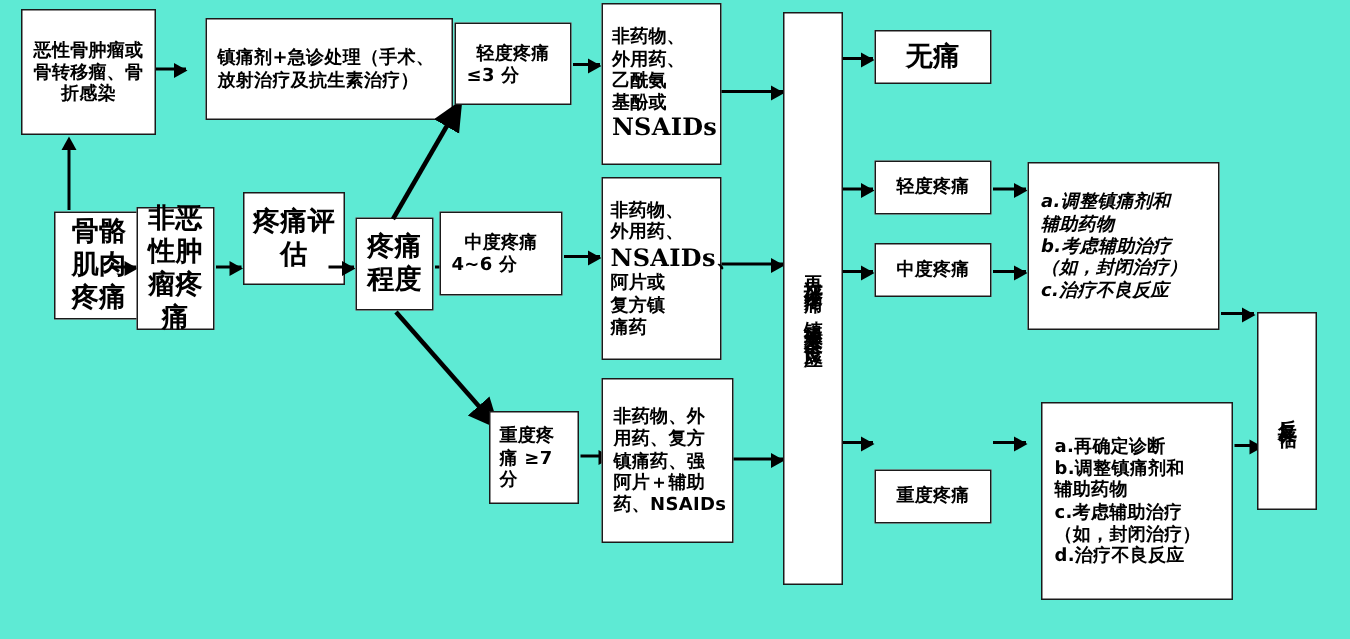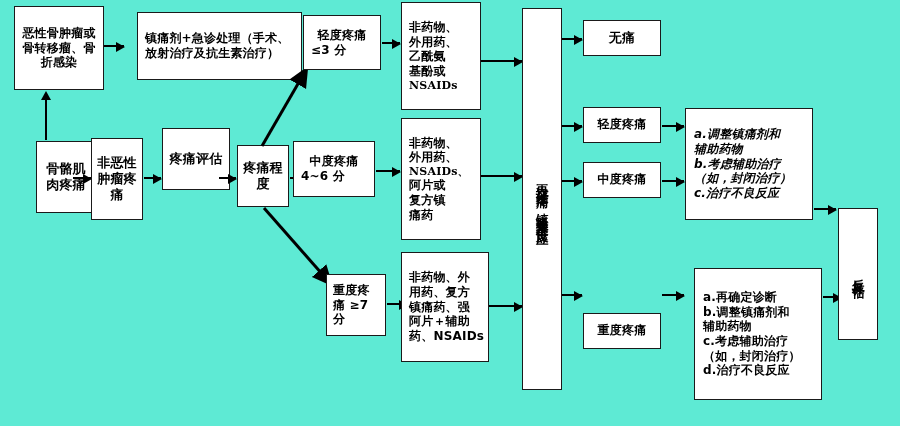--- a/index.html
+++ b/index.html
@@ -76,23 +76,23 @@
   .arrow-v.up::after{
     content:"";
     position:absolute;
     left:-6px;top:-9px;
     width:0;height:0;
     border-bottom:9px solid #000;
     border-left:5.5px solid transparent;
     border-right:5.5px solid transparent;
   }
   .diag{position:absolute;overflow:visible;}
-  .nsaid{font-family:"DejaVu Serif","Liberation Serif",serif;font-size:11px;}
+  .nsaid{font-family:"DejaVu Serif","Liberation Serif",serif;font-size:16px;}
   .fs12{font-size:12px;}
-  .fs13{font-size:13px;}
+  .fs13{font-size:18px;}
   .tight{line-height:1.22;}
 </style>
 </head>
 <body>
 
 <div id="canvas">
 
   <div class="box" style="left:14px;top:6px;width:90px;height:84px;">
     <div class="inner fs12 tight">恶性骨肿瘤或骨转移瘤、骨折感染</div>
   </div>

